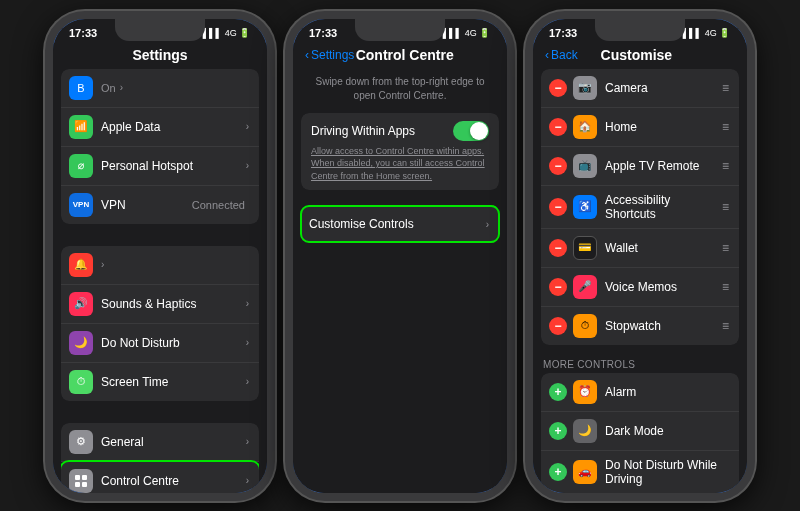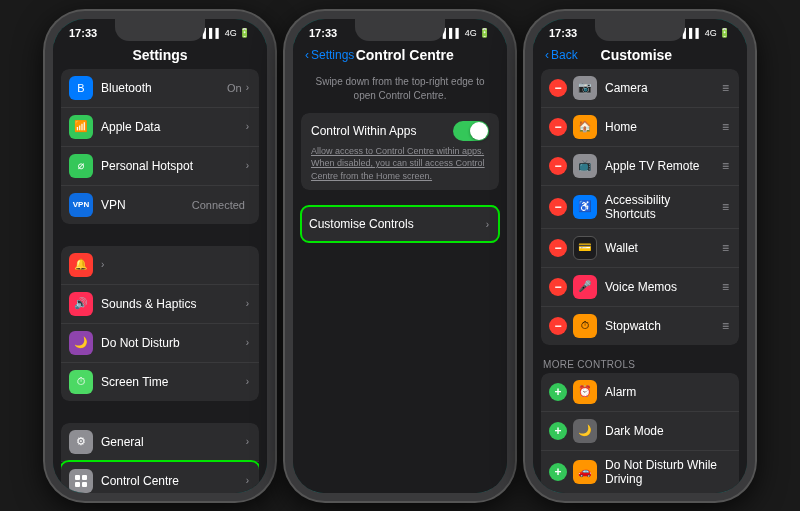--- a/index.html
+++ b/index.html
@@ -16,21 +16,21 @@
     .phones-container {
       display: flex;
       gap: 10px;
       padding: 8px;
       align-items: center;
       justify-content: center;
     }
     .phone {
       width: 230px;
       height: 490px;
-      background: #0f766e;
+      background: #3b82f6;
       border-radius: 40px;
       border: 8px solid #3a3a3c;
       position: relative;
       overflow: hidden;
       box-shadow: 0 0 0 2px #555, 0 8px 30px rgba(0,0,0,0.8);
     }
     .phone-screen {
       width: 100%;
       height: 100%;
       background: #1c1c1e;
@@ -253,21 +253,20 @@
         <div class="nav-title">Settings</div>
       </div>
       <div class="settings-list">
 
         <div class="section">
           <div class="list-group">
             <div class="list-item">
               <div class="icon-box" style="background:#007aff;">
                   <span style="color:#fff;font-size:11px;">B</span>
                 </div>
-              <span class="item-label">Bluetooth</span>
               <span class="item-value">On</span>
               <span class="chevron">›</span>
             </div>
             <div class="list-item">
               <div class="icon-box" style="background:#34c759;">
                   <span style="color:#fff;font-size:11px;">📶</span>
                 </div>
               <span class="item-label">Apple Data</span>
               <span class="chevron">›</span>
             </div>
@@ -372,21 +371,21 @@
         <div class="nav-title">Control Centre</div>
         <div style="width:40px"></div>
       </div>
 
       <div class="settings-list">
         <p class="description-text">Swipe down from the top-right edge to open Control Centre.</p>
 
         <div class="list-group">
           <div class="list-item" style="align-items:flex-start;flex-direction:column;padding:8px 10px;">
             <div style="display:flex;width:100%;align-items:center;margin-bottom:4px;">
-              <span class="item-label" style="font-size:12px;">Control Within Apps</span>
+              <span class="item-label" style="font-size:12px;">Driving Within Apps</span>
               <div class="toggle">
                 <div class="toggle-knob"></div>
               </div>
             </div>
             <p style="font-size:9px;color:#8e8e93;line-height:1.4;text-decoration:underline;">Allow access to Control Centre within apps. When disabled, you can still access Control Centre from the Home screen.</p>
           </div>
         </div>
 
         <div style="height:14px;"></div>
 

